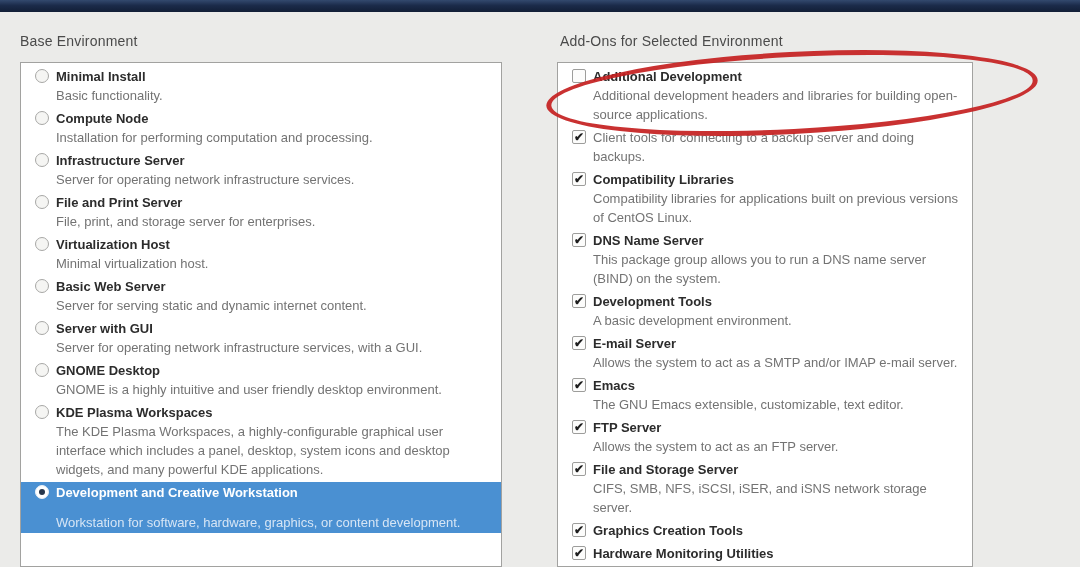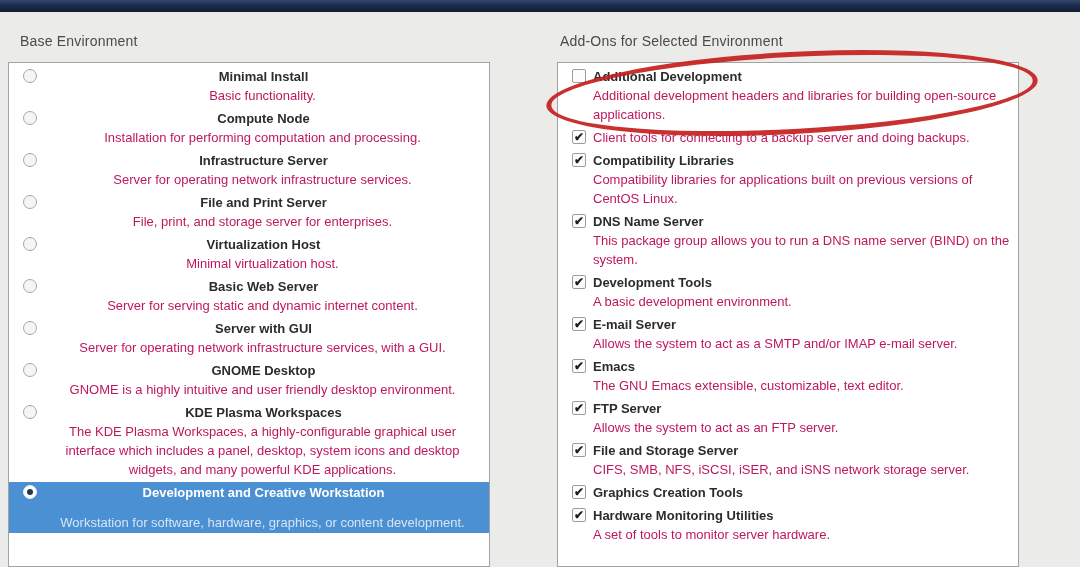--- a/index.html
+++ b/index.html
@@ -16,29 +16,29 @@
     position:absolute;top:33px;font-size:14px;color:#4a4a4a;
     letter-spacing:.2px;
   }
   #base-label{left:20px;}
   #addons-label{left:560px;}
   .listbox{
     position:absolute;top:62px;bottom:0;background:#ffffff;
     border:1px solid #a2a2a0;box-sizing:border-box;
     padding-top:3px;overflow:hidden;
   }
-  #base-list{left:8px;width:482px;text-align:center;}
-  #addons-list{left:557px;width:462px;}
+  #base-list{left:20px;width:482px;}
+  #addons-list{left:557px;width:416px;}
   .row{
     display:grid;grid-template-columns:28px 1fr;
     padding:1px 6px 1px 7px;margin-bottom:2px;
   }
   .row .ctrl-cell{display:flex;justify-content:center;align-items:flex-start;padding-top:2px;}
   .row .title{font-size:13px;font-weight:bold;color:#2c2c2c;line-height:19px;}
-  .row .desc{font-size:13px;color:#be185d;line-height:19px;padding-right:2px;}
+  .row .desc{font-size:13px;color:#737373;line-height:19px;padding-right:2px;}
   .row.selected{background:var(--selection-bg);}
   .row.selected .title{color:#ffffff;}
   .row.selected .desc{color:#d6e5f5;margin-top:11px;}
   .radio{
     width:14px;height:14px;border-radius:50%;
     border:1px solid #a8a8a6;background:#f5f5f3;box-sizing:border-box;
     position:relative;
   }
   .row.selected .radio{background:#ffffff;border-color:#e8f0f8;}
   .radio.on::after{

